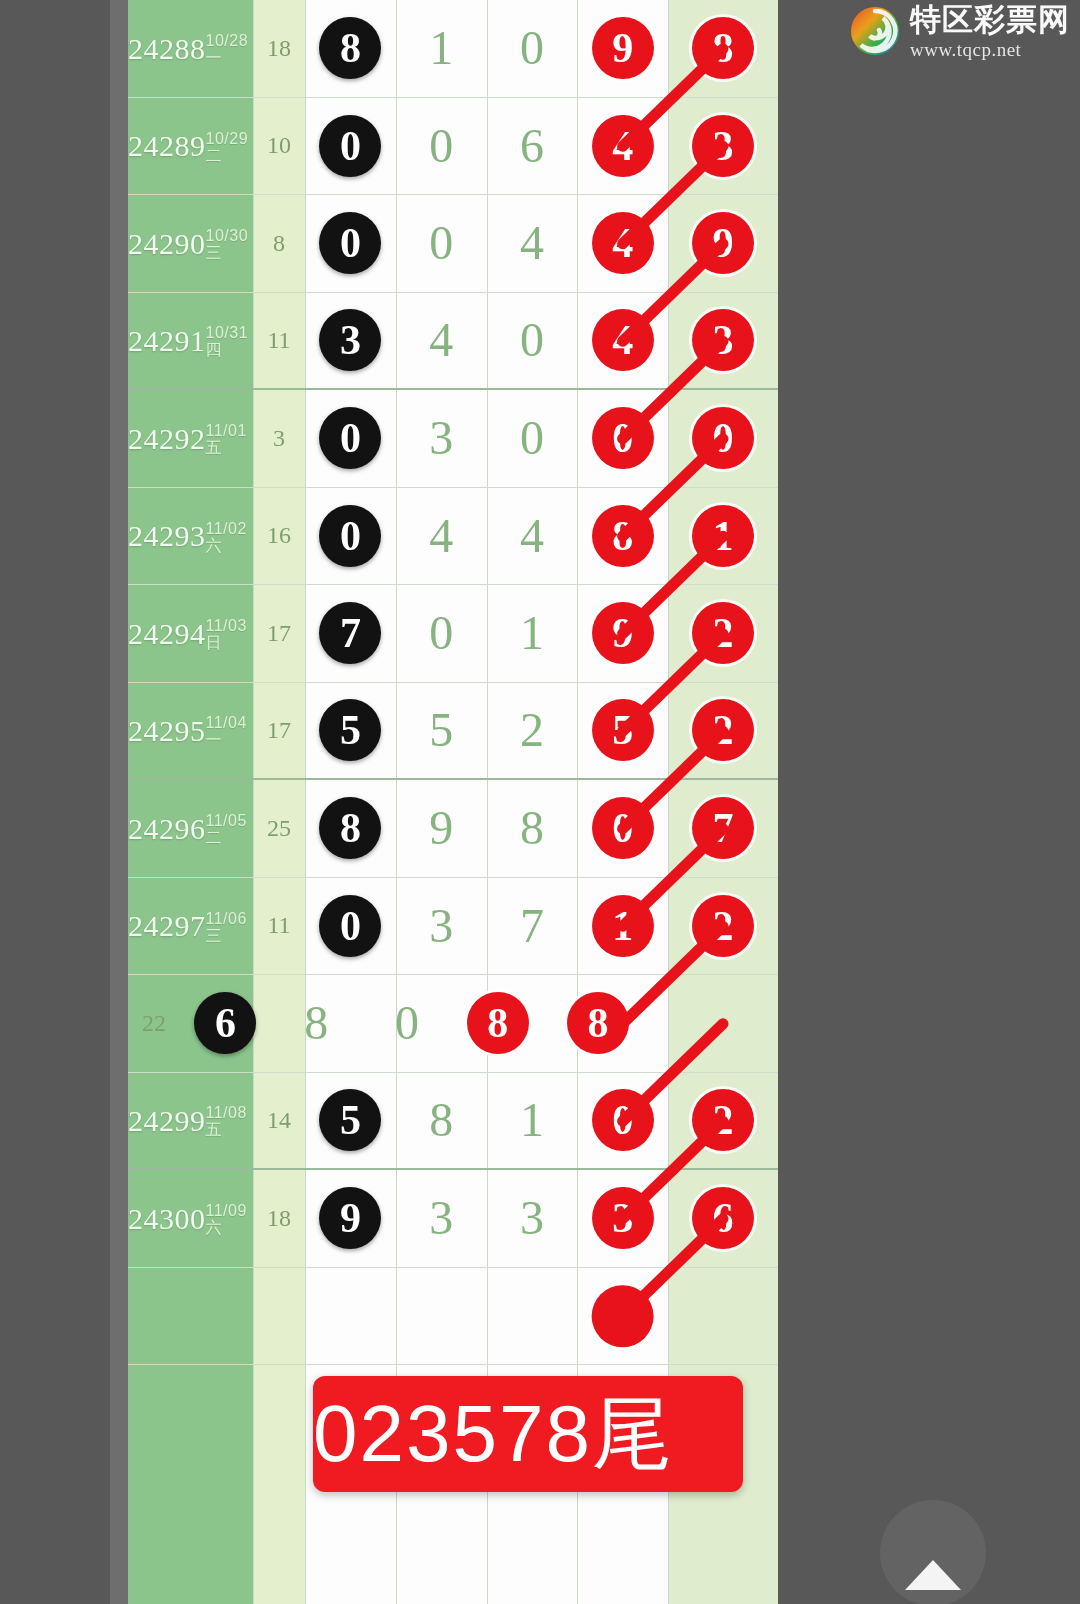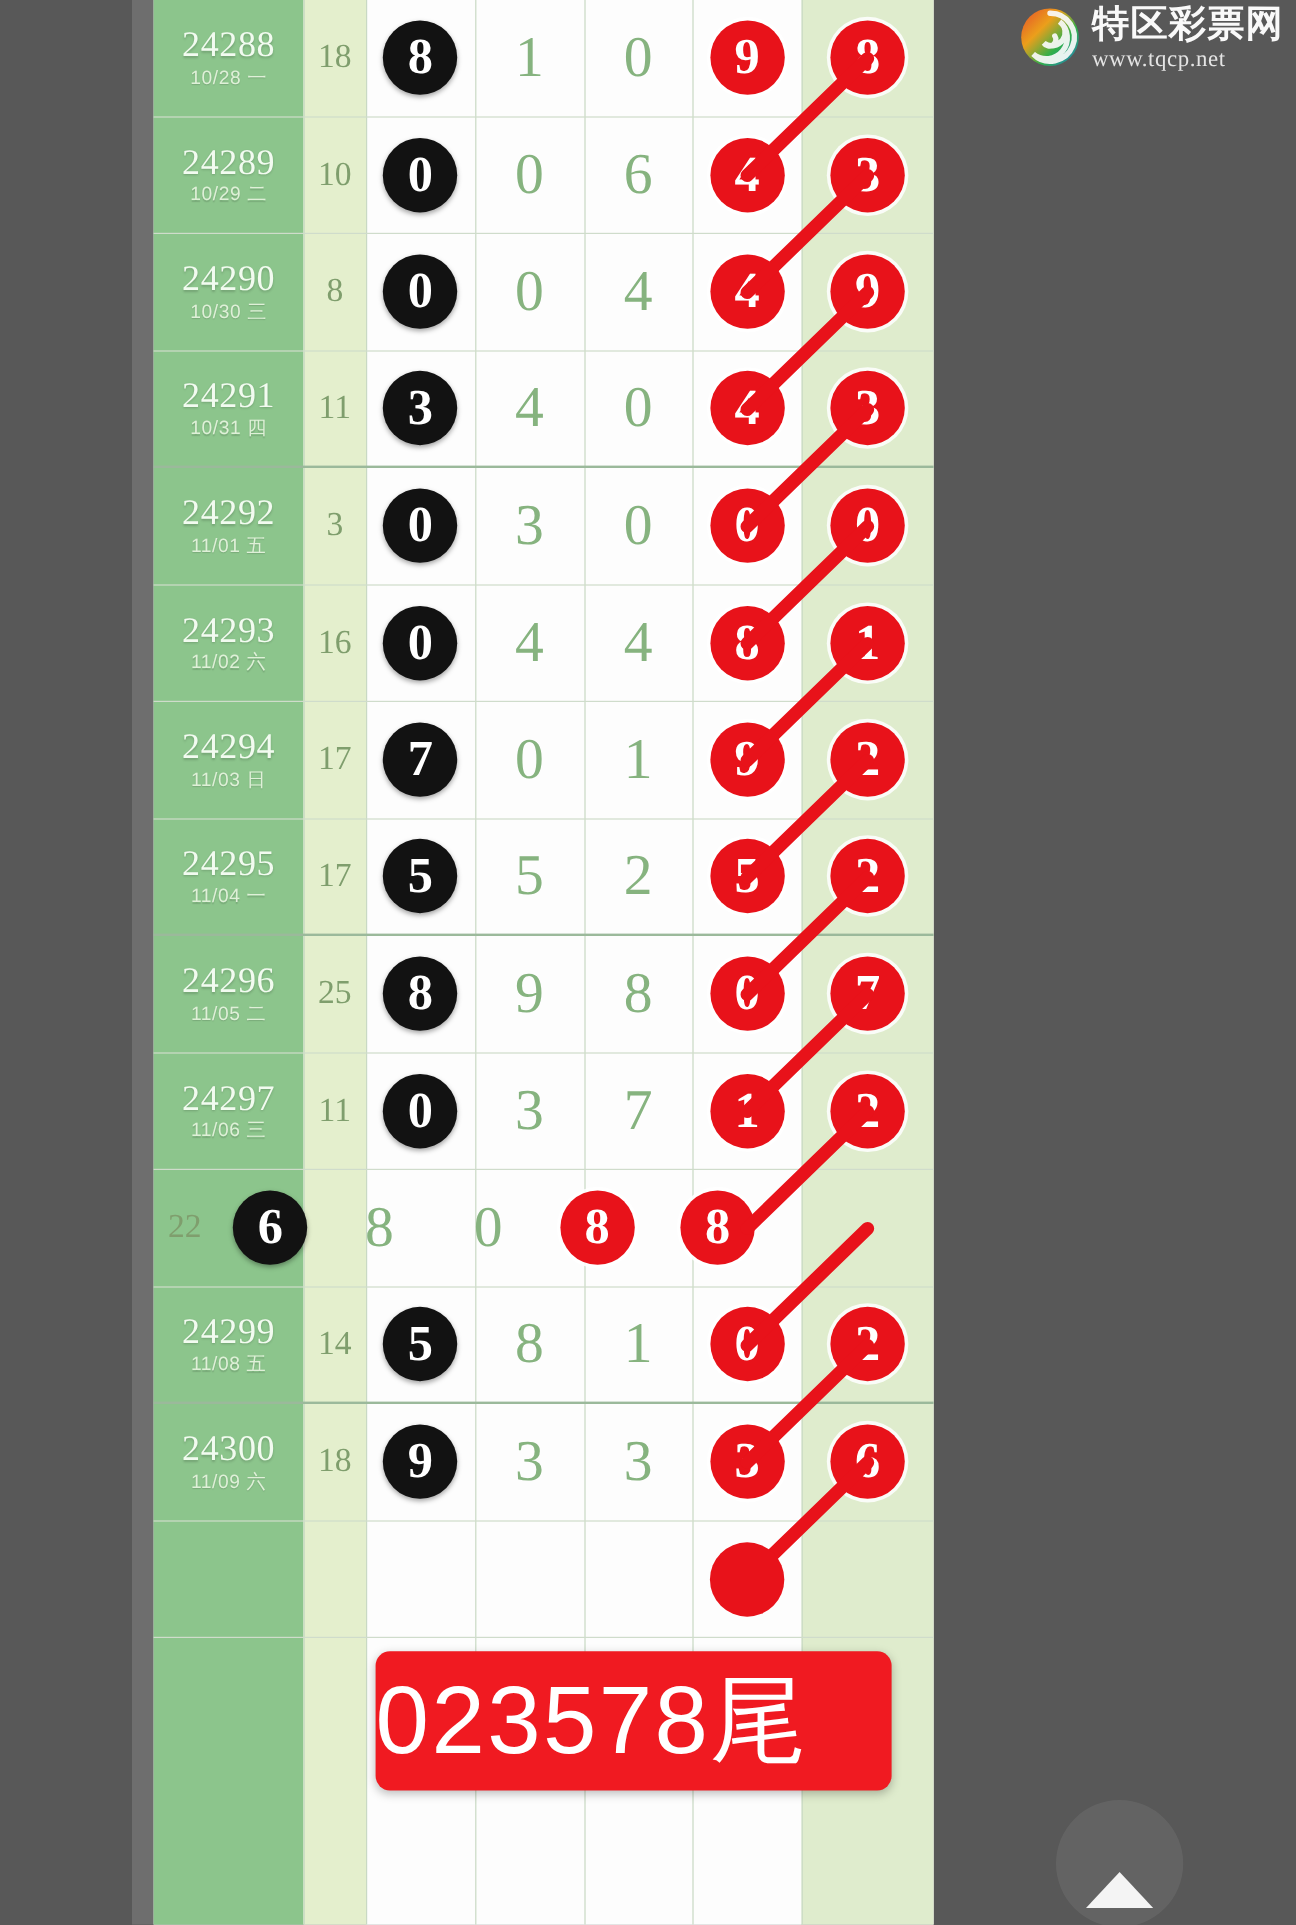--- a/index.html
+++ b/index.html
@@ -23,31 +23,31 @@
   #col-last{left:540px;width:110px;background:#dfeccd;}
 
   .vline{position:absolute;top:0;height:1604px;width:1px;background:#c9d9c4;}
 
   .rows{position:absolute;left:0;top:0;width:650px;}
   .row{position:relative;height:97.5px;box-sizing:border-box;
        border-bottom:1px solid #cfdccb;display:flex;}
   .row.grp{border-bottom:2px solid #9bb99b;}
 
   .cell{box-sizing:border-box;display:flex;align-items:center;justify-content:center;position:relative;}
-  .c-issue{width:125px;flex-direction:column;line-height:1.05;}
+  .c-issue{width:125px;flex-direction:row;line-height:1.05;}
   .c-sum{width:52px;}
   .c-d{width:90.75px;}
   .c-last{width:110px;}
 
   .issue-no{color:#f2fbf0;font-size:30px;letter-spacing:.5px;
             text-shadow:0 1px 2px rgba(0,0,0,.18);}
   .issue-date{color:#dff0d8;font-size:16px;margin-top:4px;letter-spacing:.5px;
               font-family:"Liberation Sans","DejaVu Sans",sans-serif;
               text-shadow:0 1px 1px rgba(0,0,0,.15);}
-  .sum-val{color:#7f9e6d;font-size:28px;}
+  .sum-val{color:#7f9e6d;font-size:24px;}
 
   .greendig{color:#86b37f;font-size:48px;line-height:1;}
 
   .ball{width:62px;height:62px;border-radius:50%;display:flex;align-items:center;
         justify-content:center;font-size:42px;line-height:1;font-weight:bold;}
   .ball.black{background:#121212;color:#ffffff;box-shadow:0 2px 4px rgba(0,0,0,.35);}
   .ball.red{background:#e8121a;color:#ffffff;box-shadow:0 0 0 3px rgba(255,255,255,.85);}
 
   
   #connectors{position:absolute;left:0;top:0;width:650px;height:1604px;pointer-events:none;}

